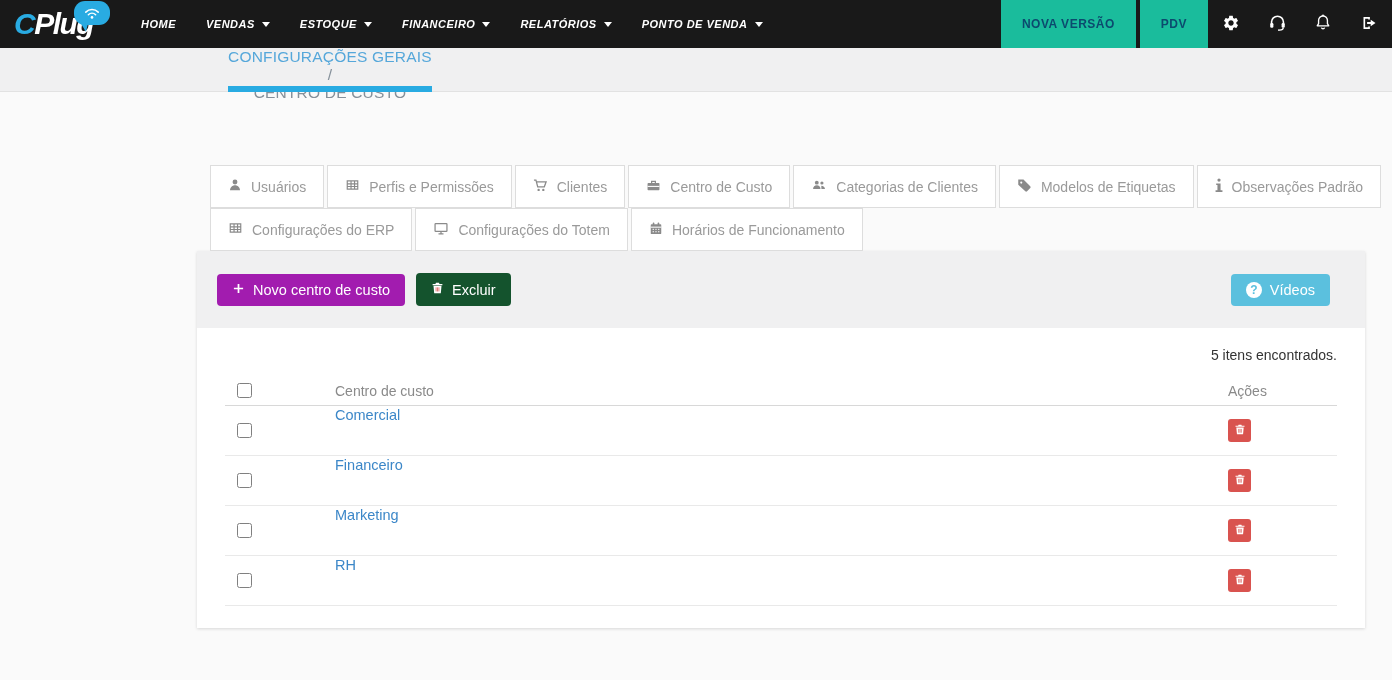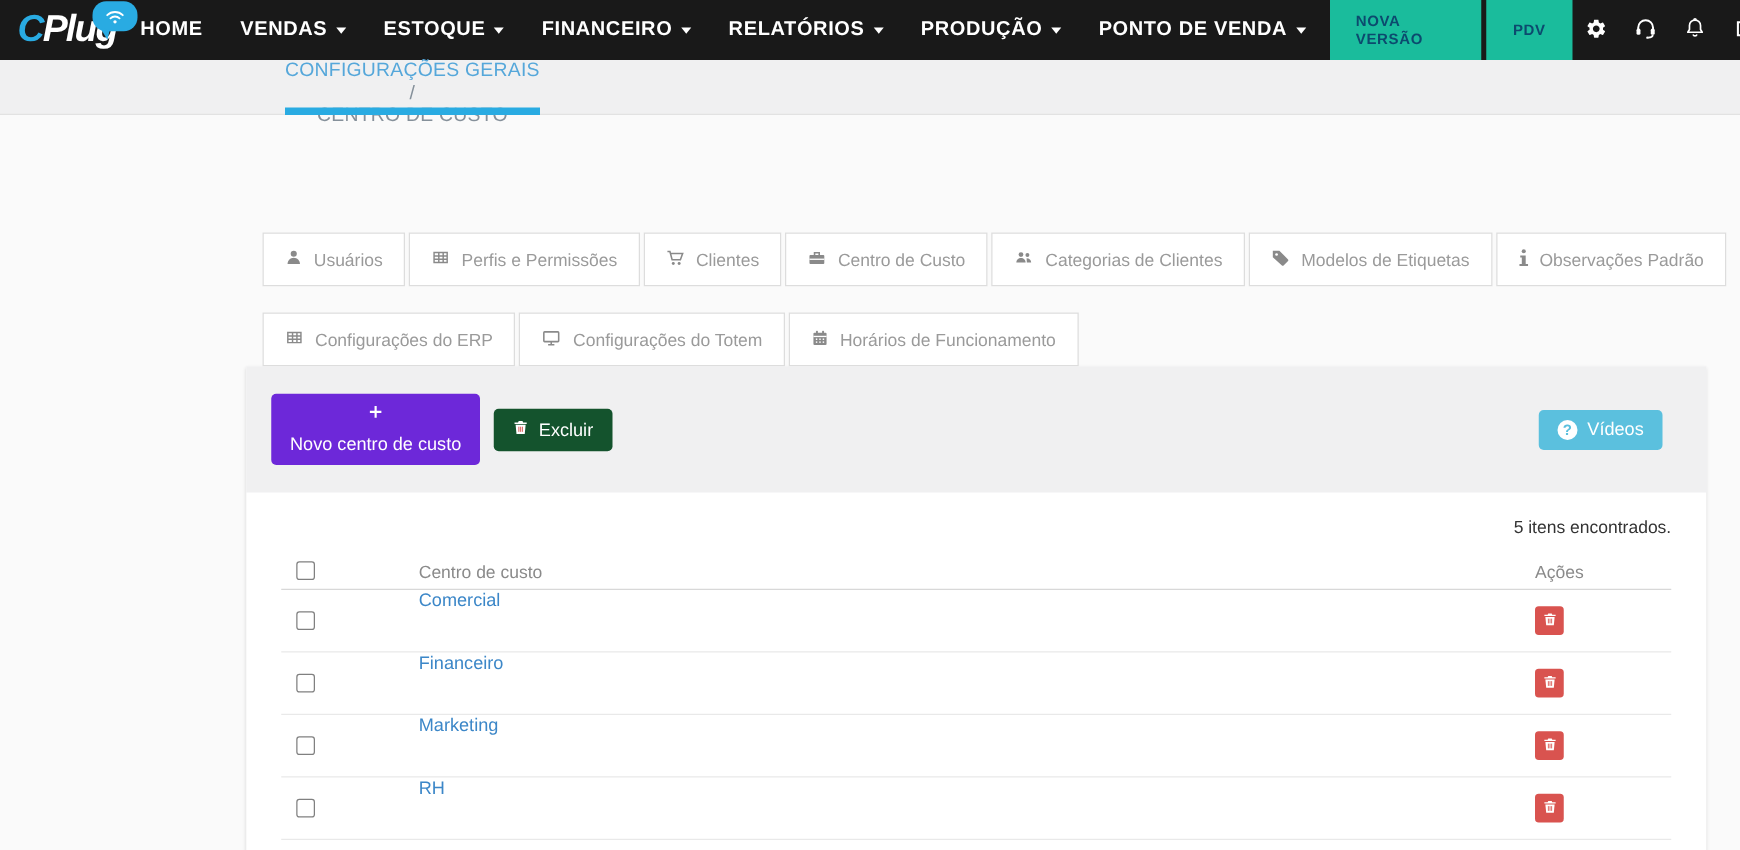--- a/index.html
+++ b/index.html
@@ -9,52 +9,52 @@
   
   .navbar { height:48px; background:#191919; display:flex; align-items:stretch; }
   .logo { position:relative; width:122px; display:flex; align-items:center; padding-left:14px; cursor:pointer; }
   .logo-text { font-size:30px; font-weight:bold; font-style:italic; letter-spacing:-1.5px; color:#fff; line-height:1; }
   .logo-c { color:#29abe2; }
   .bubble { position:absolute; top:1px; left:74px; width:36px; height:24px; background:#29abe2; border-radius:11px;
             display:flex; align-items:center; justify-content:center; }
   .bubble:after { content:""; position:absolute; left:5px; bottom:-6px; width:0; height:0;
                   border-top:8px solid #29abe2; border-left:8px solid transparent; transform:rotate(14deg); }
   .nav-items { display:flex; list-style:none; margin-left:4px; }
-  .nav-item { display:flex; align-items:center; padding:0 15px; color:#fff; font-size:16px; font-weight:700;
-              letter-spacing:.5px; cursor:pointer; text-decoration:none; white-space:nowrap; }
+  .nav-item { display:flex; align-items:center; padding:0 15px; color:#fff; font-size:11px; font-weight:700;
+              letter-spacing:.5px; cursor:pointer; text-decoration:none; white-space:nowrap;font-style:italic; }
   .caret { width:0; height:0; border-left:4px solid transparent; border-right:4px solid transparent;
            border-top:5px solid #fff; margin-left:7px; }
   .nav-right { margin-left:auto; display:flex; align-items:stretch; }
   .teal-btn { background:#1abc9c; color:#0c4a6e; display:flex; align-items:center; padding:0 21px; font-size:12px;
               font-weight:700; letter-spacing:.5px; margin-left:4px; cursor:pointer; text-decoration:none; }
   .icon-btn { width:46px; display:flex; align-items:center; justify-content:center; cursor:pointer; background:none; border:none; }
 
   
   .breadcrumb-strip { background:#f0f0f1; border-bottom:1px solid #e2e2e2; height:44px; padding-left:228px; }
   .breadcrumb { display:inline-flex; align-items:center; height:100%; position:relative; font-size:15.5px; letter-spacing:.2px;flex-direction:column; }
   .breadcrumb:after { content:""; position:absolute; left:0; right:0; bottom:-1px; height:6px; background:#29abe2; }
   .bc-parent { color:#55a7da; text-decoration:none; cursor:pointer; }
   .bc-sep { color:#85909a; margin:0 6px; }
   .bc-current { color:#85909a; }
 
   
   .tabs-wrap { margin:73px 0 0 210px; }
   .tab-row { display:flex; }
   .tab { display:flex; align-items:center; gap:9px; background:#fff; border:1px solid #ddd; color:#9a9a9a;
-         font-size:14px; padding:0 17px; height:43px; margin-right:3px; cursor:pointer; white-space:nowrap;margin-top:21px; }
+         font-size:14px; padding:0 17px; height:43px; margin-right:3px; cursor:pointer; white-space:nowrap; }
   .tab svg { flex:none; }
   .ti { fill:#8a8a8a; }
   .ti-stroke { fill:none; stroke:#8a8a8a; stroke-width:2; }
 
   
   .panel { margin:0 27px 16px 197px; background:#fff; box-shadow:0 1px 3px rgba(0,0,0,.14); }
   .toolbar { background:#f0f0f1; padding:22px 20px; display:flex; align-items:center; }
   .btn { border:none; border-radius:4px; color:#fff; font-size:14.5px; font-family:inherit; display:inline-flex;
          align-items:center; gap:8px; padding:8px 15px; cursor:pointer; }
-  .btn-green { background:#6d28d9; margin-right:11px;flex-direction:column; }
+  .btn-green { background:#a21caf; margin-right:11px; }
   .btn-red { background:#14532d;align-items:flex-end; }
   .btn-blue { background:#5bc0de; margin-left:auto; margin-right:15px; }
   .q-circle { width:16px; height:16px; background:#fff; color:#5bc0de; border-radius:50%; font-size:12px;
               font-weight:bold; display:inline-flex; align-items:center; justify-content:center; }
 
   
   .table-area { padding:0 28px 22px; }
   .items-found { text-align:right; color:#333; font-size:14px; padding:19px 0 13px; }
   .thead { display:flex; align-items:center; height:30px; border-bottom:1px solid #d8d8d8;
            color:#8a8a8a; font-size:14px; }
@@ -95,24 +95,20 @@
       </li>
     <li class="nav-item">
         <span>FINANCEIRO</span>
         <span class="caret"></span>
       </li>
     <li class="nav-item">
         <span>RELATÓRIOS</span>
         <span class="caret"></span>
       </li>
     <li class="nav-item">
-        <span>PRODUÇÃO</span>
-        <span class="caret"></span>
-      </li>
-    <li class="nav-item">
         <span>PONTO DE VENDA</span>
         <span class="caret"></span>
       </li>
   </ul>
   <div class="nav-right">
     <a class="teal-btn">NOVA VERSÃO</a>
     <a class="teal-btn">PDV</a>
     <button class="icon-btn">
       <span><svg width="18" height="18" viewBox="0 0 24 24">
             <path fill="#fff" d="M19.14 12.94c.04-.3.06-.61.06-.94 0-.32-.02-.64-.07-.94l2.03-1.58c.18-.14.23-.41.12-.61l-1.92-3.32c-.12-.22-.37-.29-.59-.22l-2.39.96c-.5-.38-1.03-.7-1.62-.94l-.36-2.54c-.04-.24-.24-.41-.48-.41h-3.84c-.24 0-.43.17-.47.41l-.36 2.54c-.59.24-1.13.57-1.62.94l-2.39-.96c-.22-.08-.47 0-.59.22L2.74 8.87c-.12.21-.08.47.12.61l2.03 1.58c-.05.3-.09.63-.09.94s.02.64.07.94l-2.03 1.58c-.18.14-.23.41-.12.61l1.92 3.32c.12.22.37.29.59.22l2.39-.96c.5.38 1.03.7 1.62.94l.36 2.54c.05.24.24.41.48.41h3.84c.24 0 .44-.17.47-.41l.36-2.54c.59-.24 1.13-.56 1.62-.94l2.39.96c.22.08.47 0 .59-.22l1.92-3.32c.12-.22.07-.47-.12-.61l-2.01-1.58zM12 15.6c-1.98 0-3.6-1.62-3.6-3.6s1.62-3.6 3.6-3.6 3.6 1.62 3.6 3.6-1.62 3.6-3.6 3.6z"></path>

